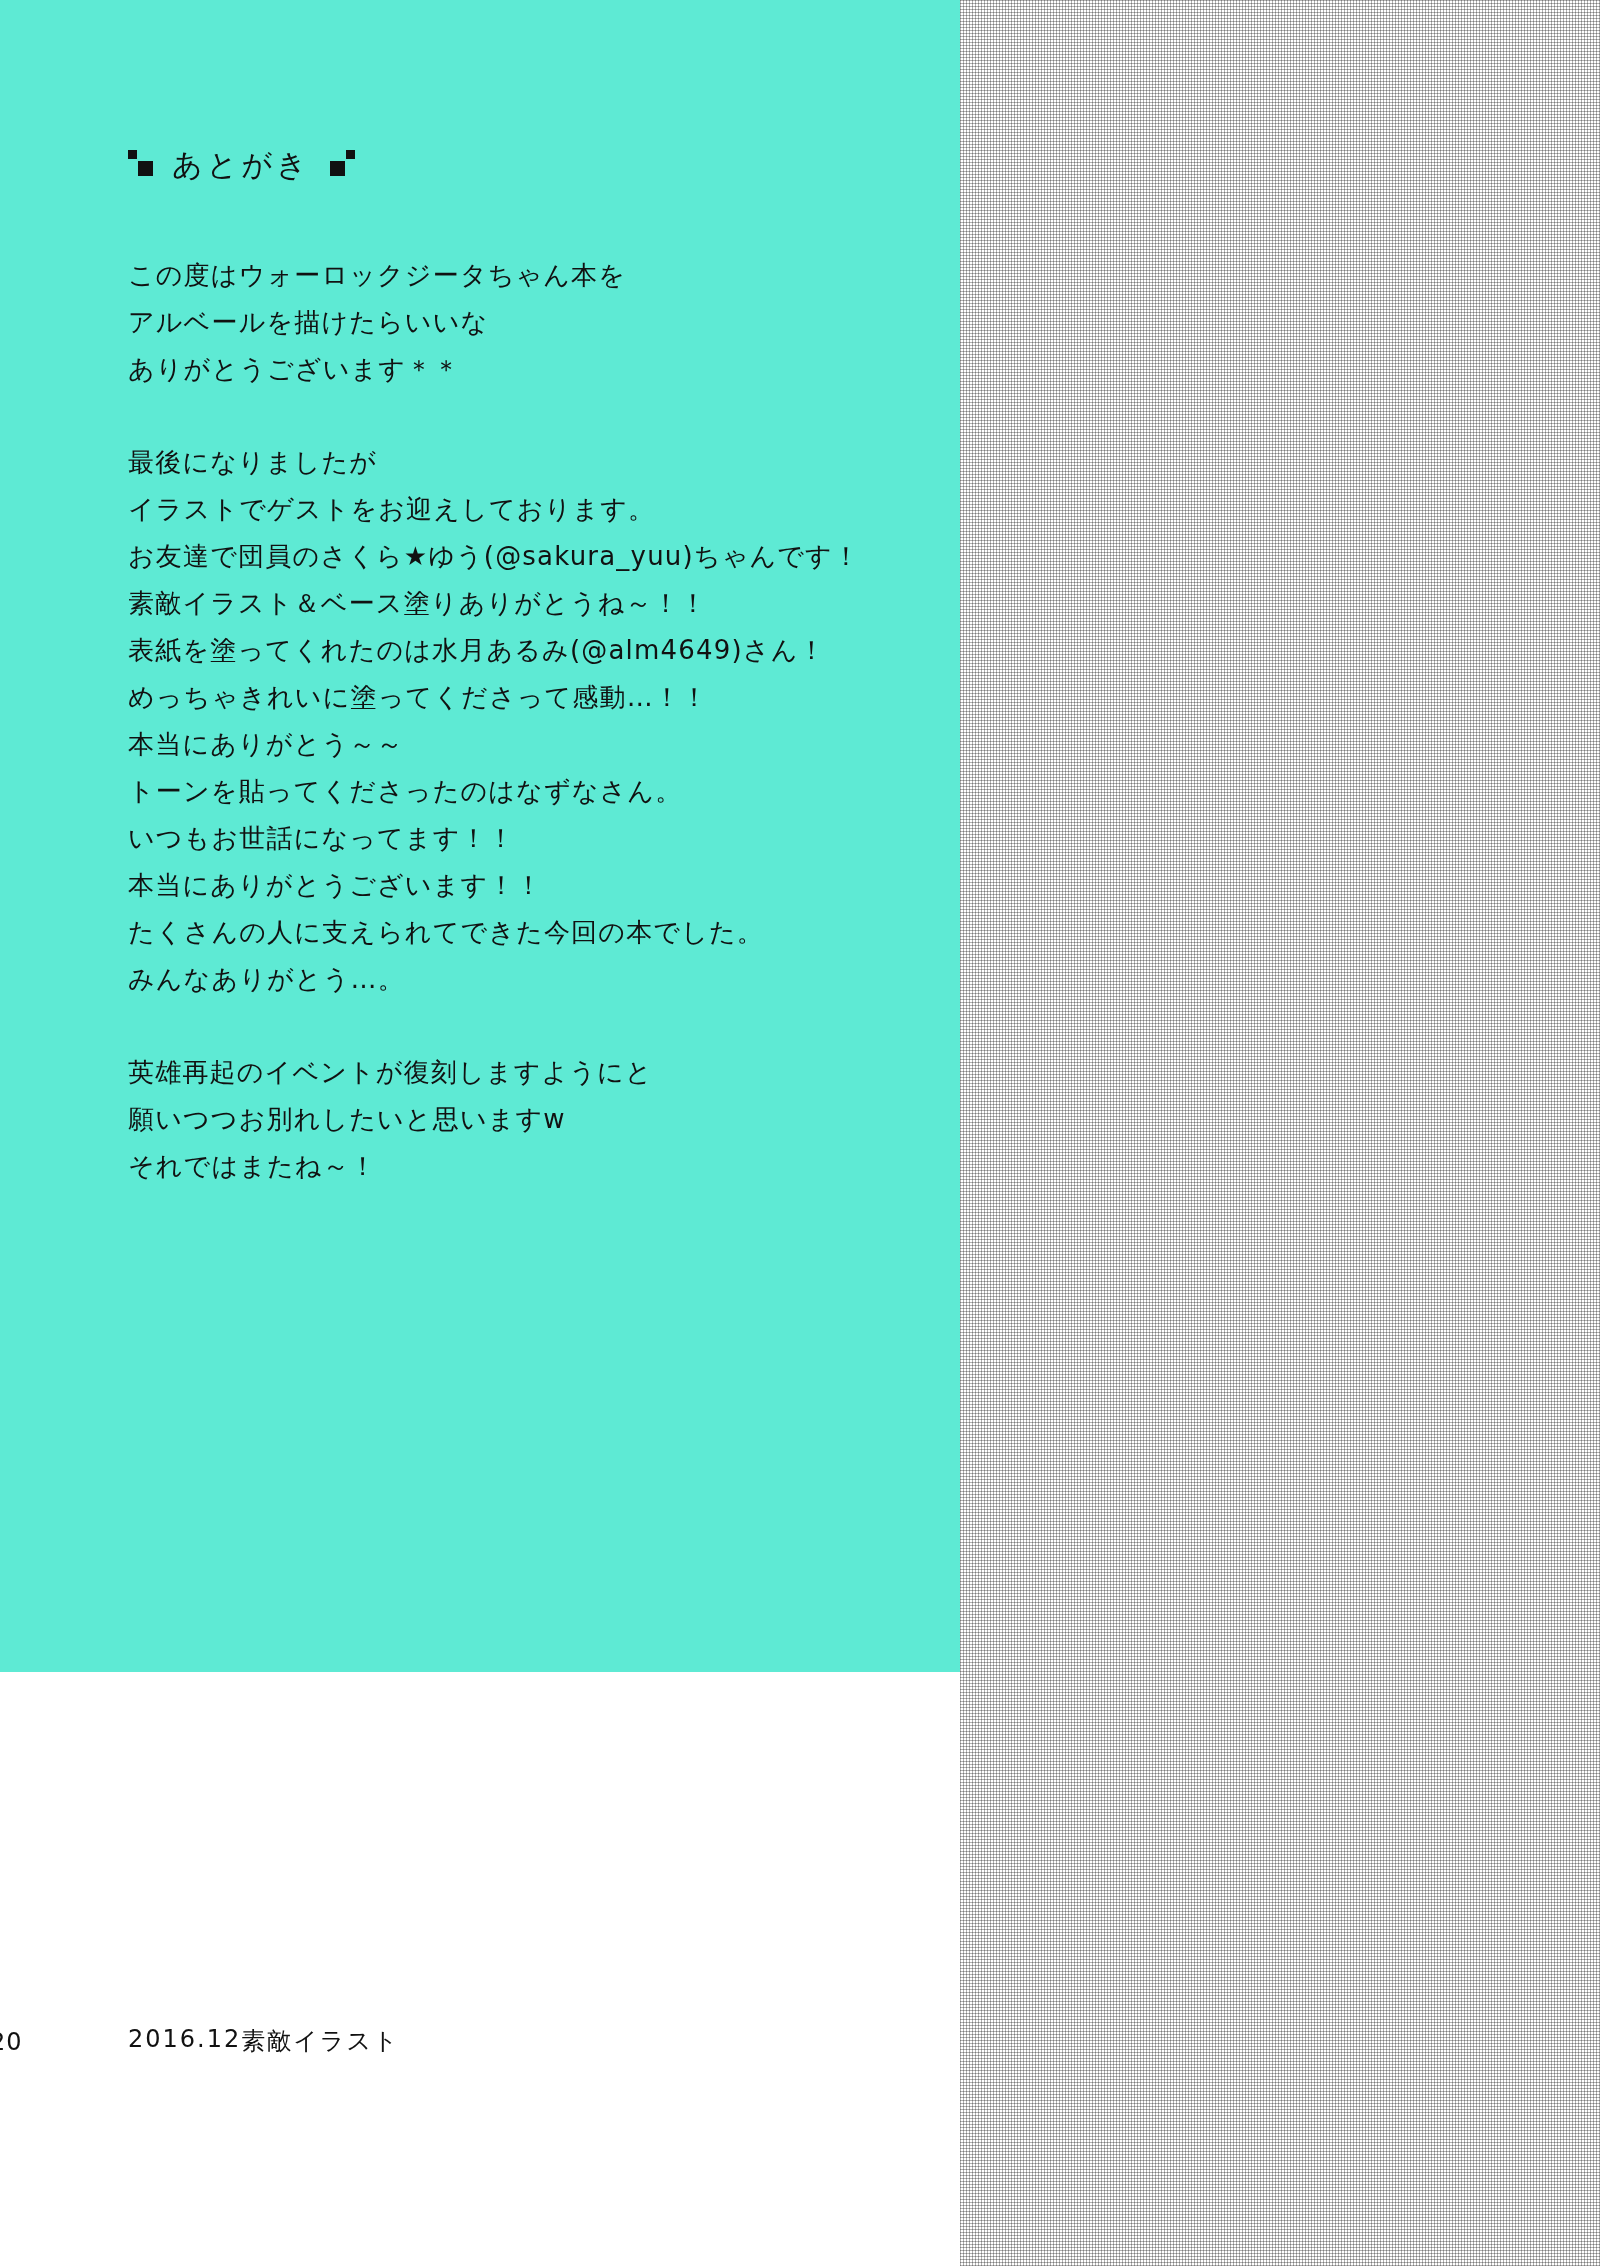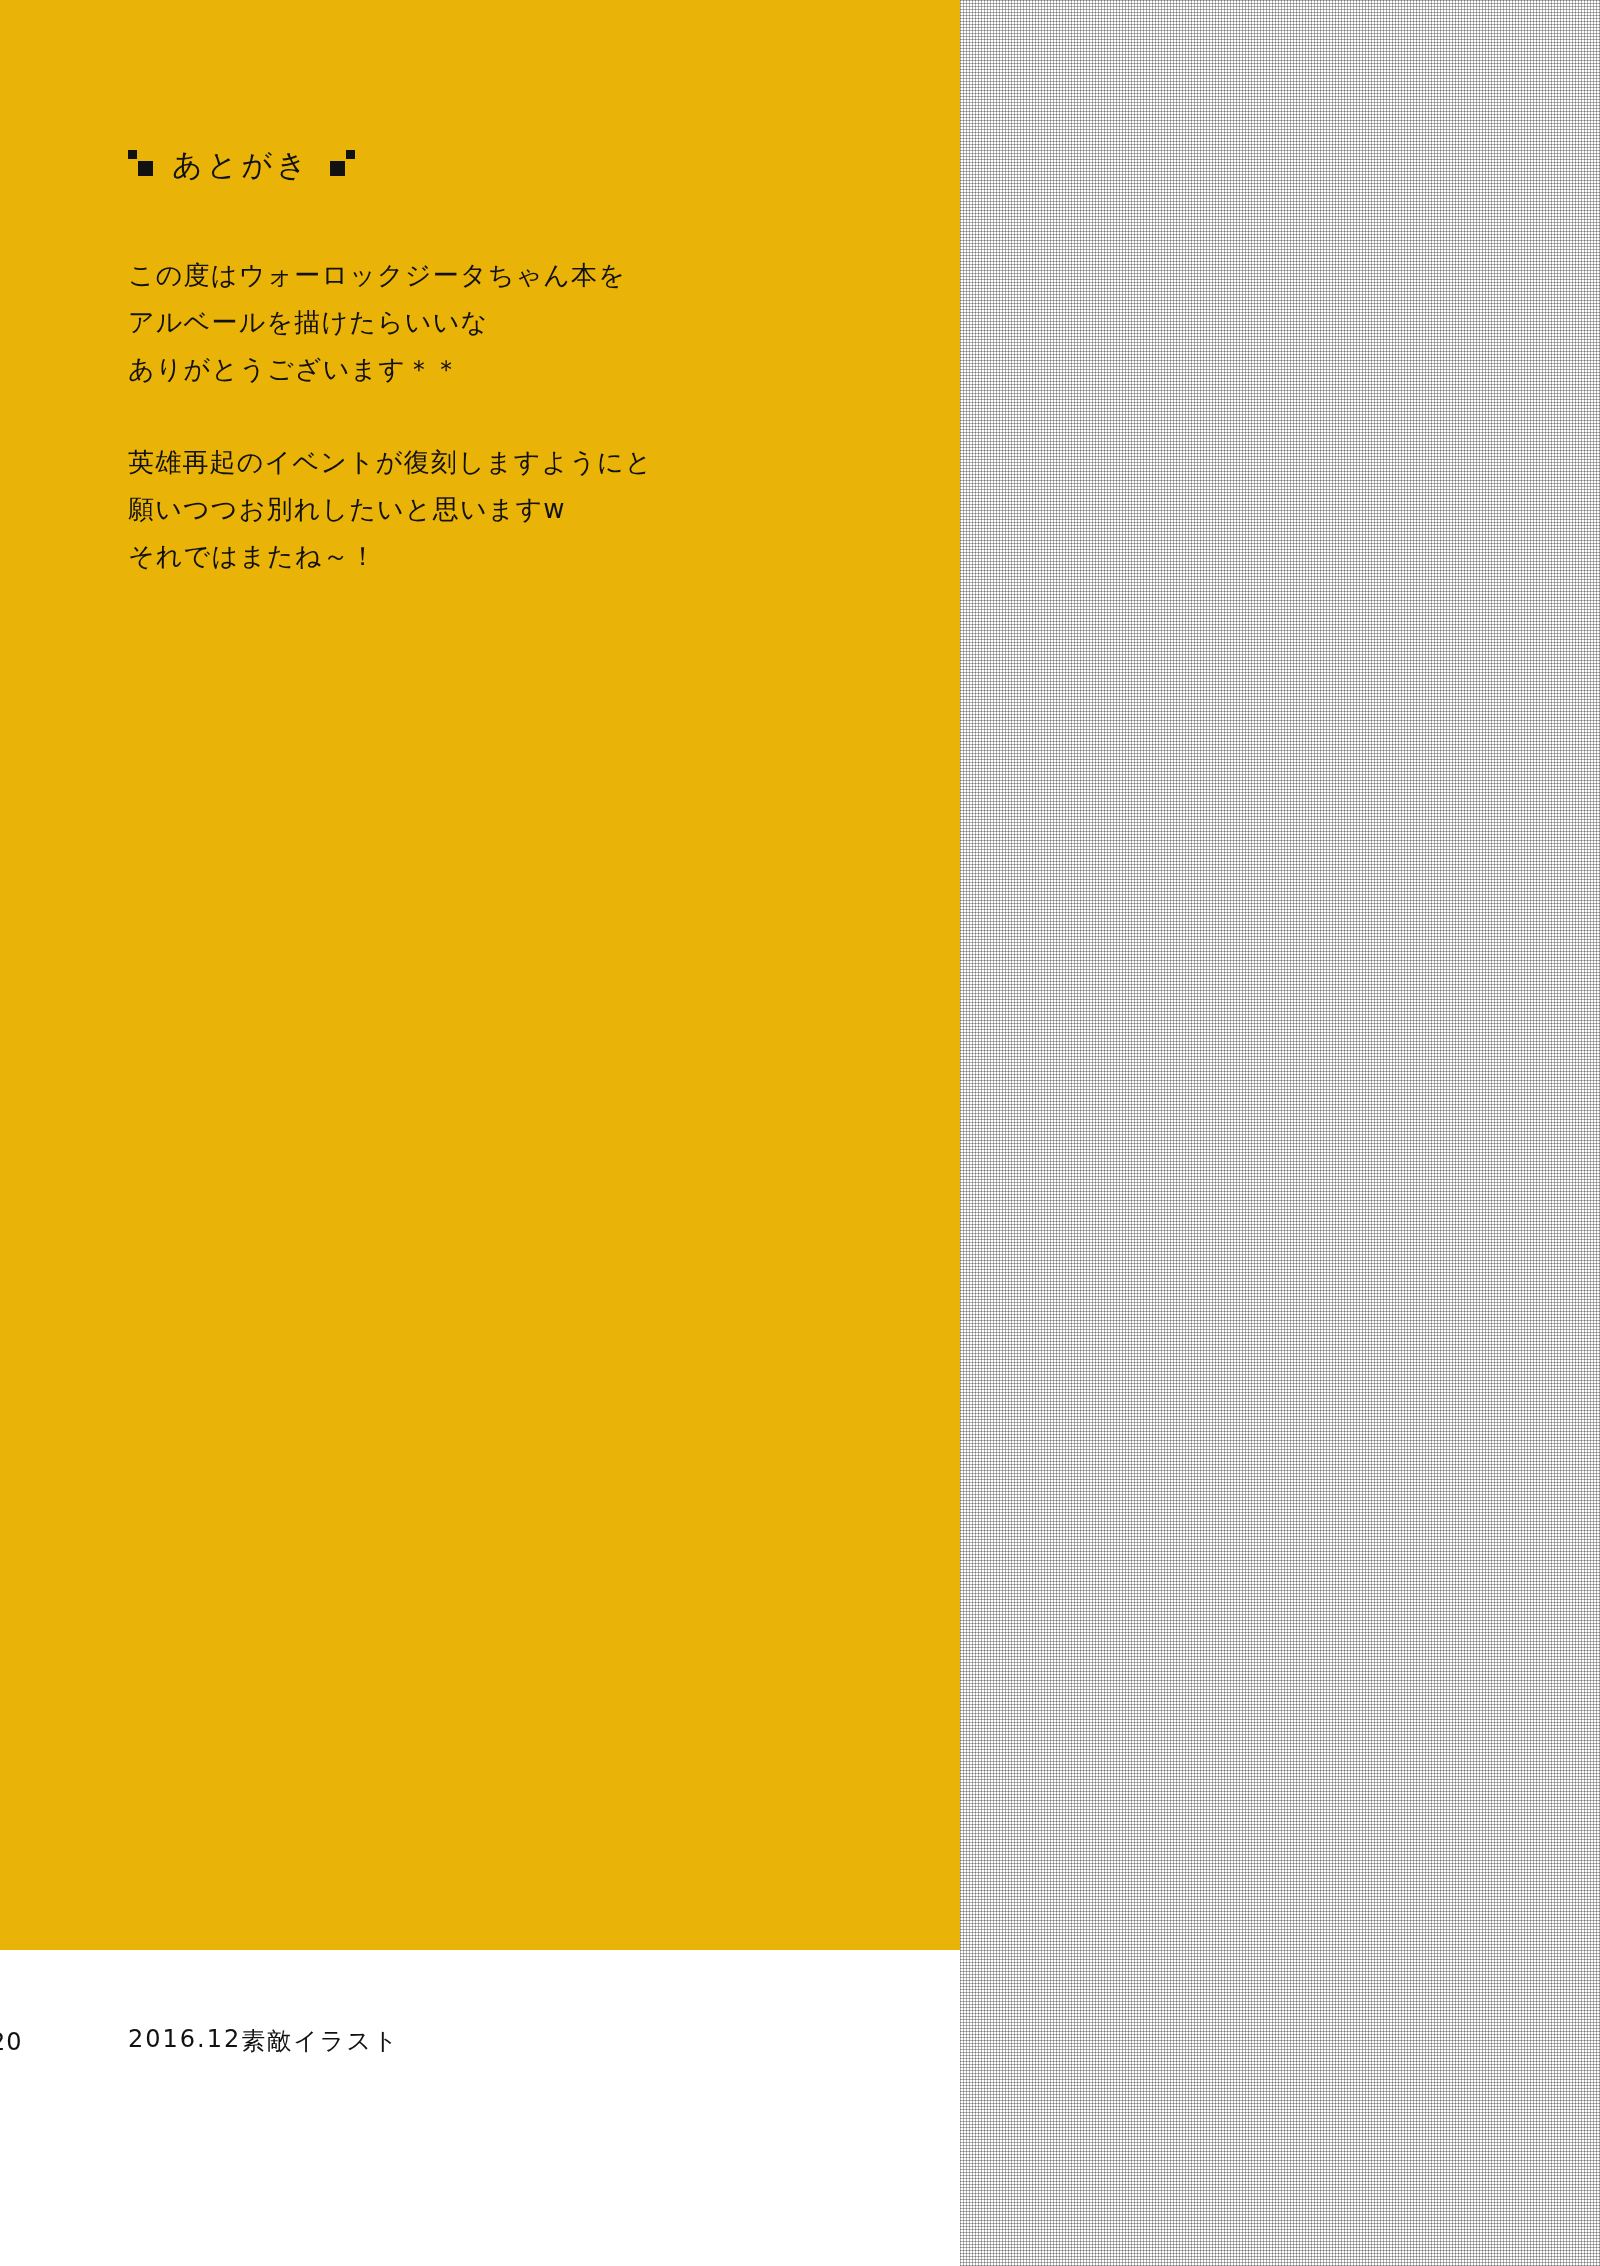--- a/index.html
+++ b/index.html
@@ -31,22 +31,22 @@
         rgba(0,0,0,0.30) 0px, rgba(0,0,0,0.30) 1px,
         rgba(0,0,0,0) 1px, rgba(0,0,0,0) 3px);
   }
 
   
   #page {
     position: absolute;
     top: 0;
     left: 0;
     width: 960px;
-    height: 1950px;
-    background: #eab308;
+    height: 1672px;
+    background: #5eead4;
   }
 
   
   #afterword-heading {
     position: absolute;
     left: 128px;
     top: 150px;
     display: flex;
     align-items: center;
     gap: 14px;
@@ -131,20 +131,32 @@
     <span class="deco-squares deco-right">
       <i class="s1"></i>
         <i class="s2"></i>
     </span>
   </div>
 
   <div id="afterword-body">
     <p class="para">この度はウォーロックジータちゃん本を
 アルベールを描けたらいいな
 ありがとうございます＊＊</p>
+    <p class="para">最後になりましたが
+イラストでゲストをお迎えしております。
+お友達で団員のさくら★ゆう(@sakura_yuu)ちゃんです！
+素敵イラスト＆ベース塗りありがとうね～！！
+表紙を塗ってくれたのは水月あるみ(@alm4649)さん！
+めっちゃきれいに塗ってくださって感動…！！
+本当にありがとう～～
+トーンを貼ってくださったのはなずなさん。
+いつもお世話になってます！！
+本当にありがとうございます！！
+たくさんの人に支えられてできた今回の本でした。
+みんなありがとう…。</p>
     <p class="para">英雄再起のイベントが復刻しますようにと
 願いつつお別れしたいと思いますw
 それではまたね～！</p>
   </div>
 
   <div id="colophon">
     <span>2016.12</span>
     <span>素敵イラスト</span>
   </div>
 

